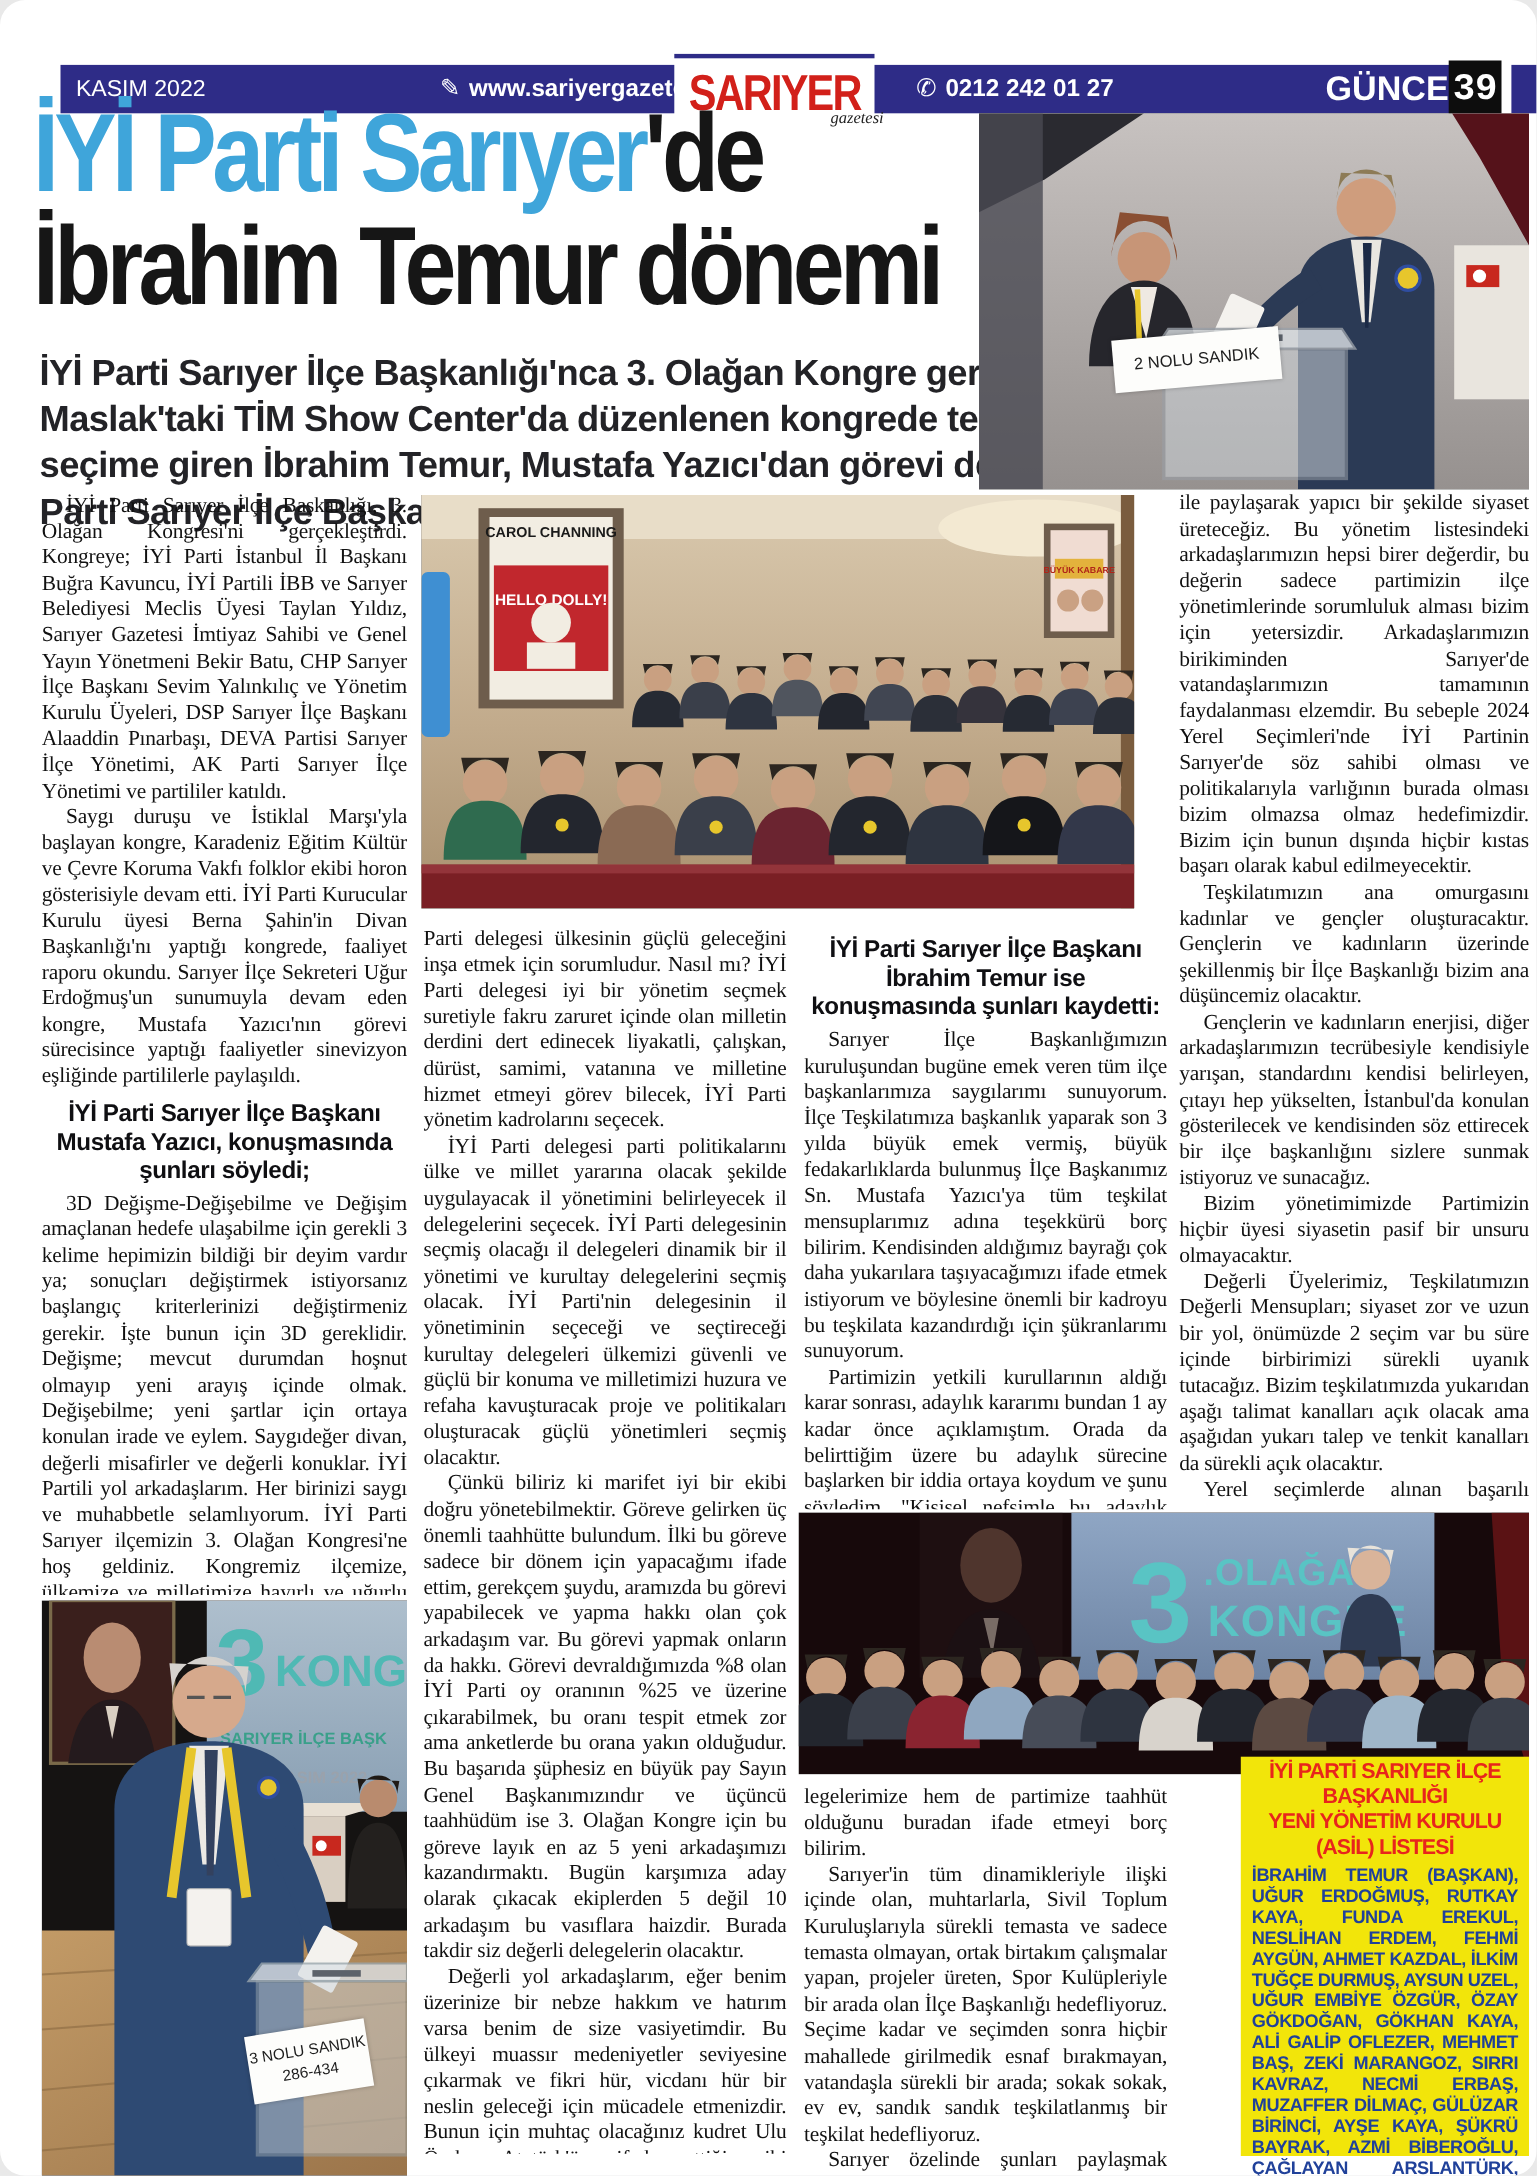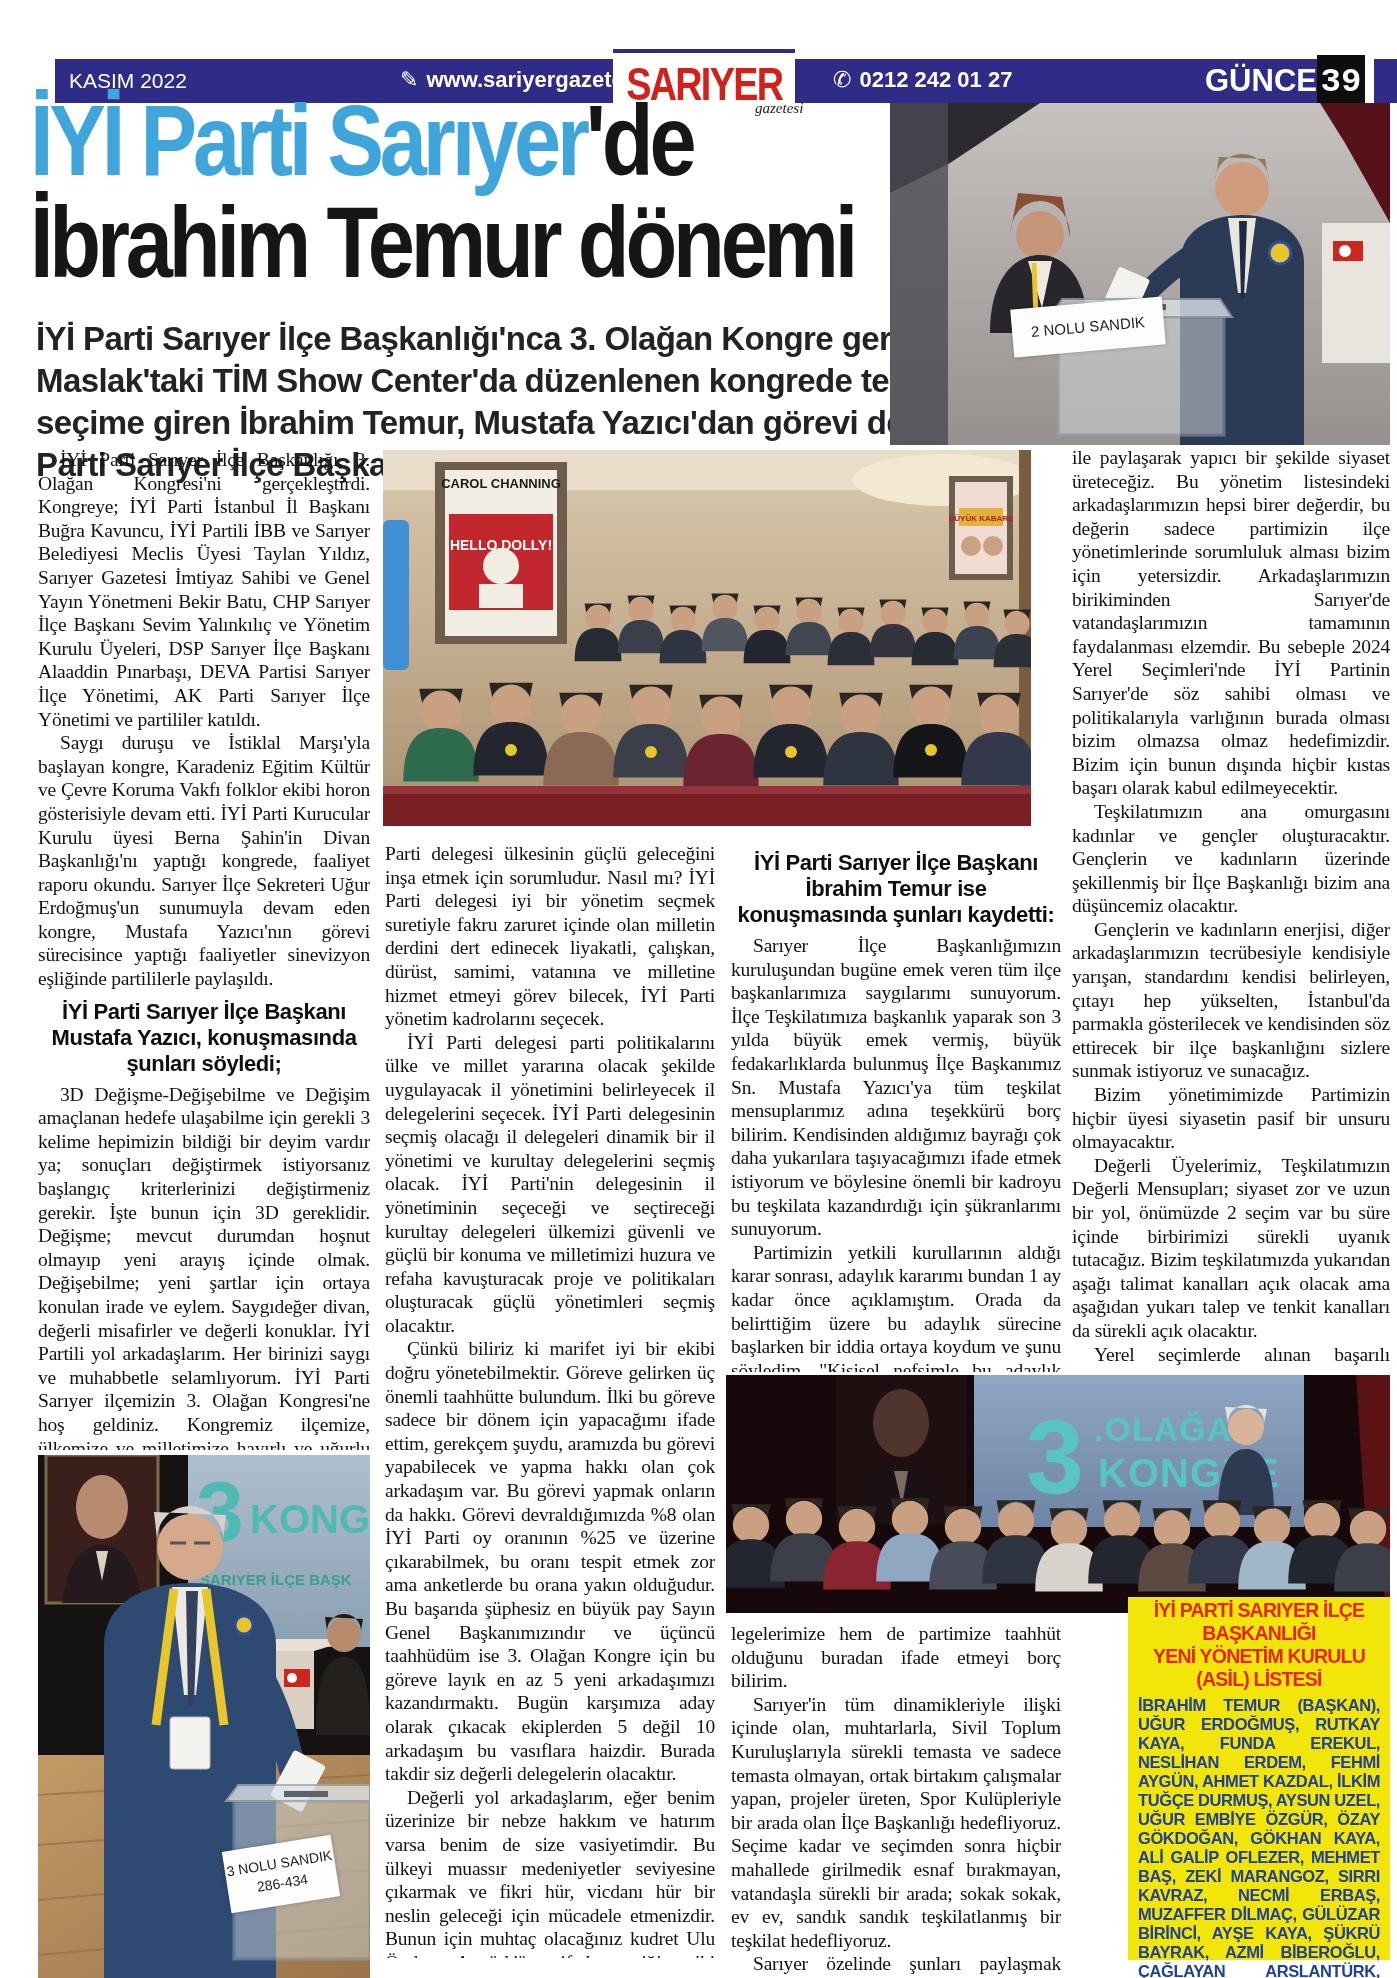--- a/index.html
+++ b/index.html
@@ -1,17 +1,17 @@
 <!DOCTYPE html>
 <html><head>
 <meta charset="utf-8">
 <style>
   html,body{margin:0;padding:0;background:#e9e9e9;}
   #page{position:relative;width:1397px;height:1978px;background:#fff;overflow:hidden;
-        font-family:"Liberation Serif",serif;color:#111;}
+        font-family:"Liberation Serif",serif;color:#111;border-radius:23px;}
   
   .hbar{position:absolute;left:55px;top:59px;width:1305px;height:44px;background:#2e2c87;}
   .hbar-stub{position:absolute;left:1374px;top:59px;width:23px;height:44px;background:#2e2c87;}
   .hitem{position:absolute;color:#fff;font-family:"Liberation Sans",sans-serif;white-space:nowrap;}
   .hdate{left:14px;top:10px;font-size:21px;}
   .hweb{left:345px;top:8px;font-size:22px;font-weight:bold;}
   .hicon{display:inline-block;margin-right:8px;font-weight:normal;}
   .logo-box{position:absolute;left:558px;top:-10px;width:182px;height:62px;background:#fff;
             border-top:4px solid #2e2c87;display:flex;align-items:center;justify-content:center;overflow:hidden;}
   .logo-word{color:#d2201a;font-family:"Liberation Sans",sans-serif;font-weight:bold;font-size:46px;
@@ -213,21 +213,21 @@
   <div class="col" style="left:731px;top:842px;width:330px;height:530px;">
     <p class="colhead">İYİ Parti Sarıyer İlçe Başkanı İbrahim Temur ise konuşmasında şunları kaydetti:</p>
     <p>Sarıyer İlçe Başkanlığımızın kuruluşundan bugüne emek veren tüm ilçe başkanlarımıza saygılarımı sunuyorum. İlçe Teşkilatımıza başkanlık yaparak son 3 yılda büyük emek vermiş, büyük fedakarlıklarda bulunmuş İlçe Başkanımız Sn. Mustafa Yazıcı'ya tüm teşkilat mensuplarımız adına teşekkürü borç bilirim. Kendisinden aldığımız bayrağı çok daha yukarılara taşıyacağımızı ifade etmek istiyorum ve böylesine önemli bir kadroyu bu teşkilata kazandırdığı için şükranlarımı sunuyorum.</p>
     <p>Partimizin yetkili kurullarının aldığı karar sonrası, adaylık kararımı bundan 1 ay kadar önce açıklamıştım. Orada da belirttiğim üzere bu adaylık sürecine başlarken bir iddia ortaya koydum ve şunu söyledim, "Kişisel nefsimle bu adaylık sürecinin içinde değilim."</p>
 
   </div>
 
   <div class="col" style="left:1072px;top:446px;width:318px;height:922px;">
     <p class="noindent">ile paylaşarak yapıcı bir şekilde siyaset üreteceğiz. Bu yönetim listesindeki arkadaşlarımızın hepsi birer değerdir, bu değerin sadece partimizin ilçe yönetimlerinde sorumluluk alması bizim için yetersizdir. Arkadaşlarımızın birikiminden Sarıyer'de vatandaşlarımızın tamamının faydalanması elzemdir. Bu sebeple 2024 Yerel Seçimleri'nde İYİ Partinin Sarıyer'de söz sahibi olması ve politikalarıyla varlığının burada olması bizim olmazsa olmaz hedefimizdir. Bizim için bunun dışında hiçbir kıstas başarı olarak kabul edilmeyecektir.</p>
     <p>Teşkilatımızın ana omurgasını kadınlar ve gençler oluşturacaktır. Gençlerin ve kadınların üzerinde şekillenmiş bir İlçe Başkanlığı bizim ana düşüncemiz olacaktır.</p>
-    <p>Gençlerin ve kadınların enerjisi, diğer arkadaşlarımızın tecrübesiyle kendisiyle yarışan, standardını kendisi belirleyen, çıtayı hep yükselten, İstanbul'da parmakla gösterilecek ve kendisinden söz ettirecek bir ilçe başkanlığını sizlere sunmak istiyoruz ve sunacağız.</p>
+    <p>Gençlerin ve kadınların enerjisi, diğer arkadaşlarımızın tecrübesiyle kendisiyle yarışan, standardını kendisi belirleyen, çıtayı hep yükselten, İstanbul'da konulan gösterilecek ve kendisinden söz ettirecek bir ilçe başkanlığını sizlere sunmak istiyoruz ve sunacağız.</p>
     <p>Bizim yönetimimizde Partimizin hiçbir üyesi siyasetin pasif bir unsuru olmayacaktır.</p>
     <p>Değerli Üyelerimiz, Teşkilatımızın Değerli Mensupları; siyaset zor ve uzun bir yol, önümüzde 2 seçim var bu süre içinde birbirimizi sürekli uyanık tutacağız. Bizim teşkilatımızda yukarıdan aşağı talimat kanalları açık olacak ama aşağıdan yukarı talep ve tenkit kanalları da sürekli açık olacaktır.</p>
     <p>Yerel seçimlerde alınan başarılı neticelerle, 2023 seçimleri için umudumuz artmıştır, 2023 seçimlerinin mutlaka ama mutlaka ülkemizi aydınlık geleceğe ulaştıracak kadroların seçileceği bir seçim olacağına yürekten inanıyorum. Bunun için gece ve gündüz sürekli çalışacağımızın sözünü de buradan sizlere vermek istiyorum.</p>
 
   </div>
 
   <div class="photo" style="left:726px;top:1375px;width:664px;height:238px;">
     <svg width="664" height="238" viewBox="0 0 664 238">
       <defs>
         <linearGradient id="scr2" x1="0" y1="0" x2="0" y2="1">

